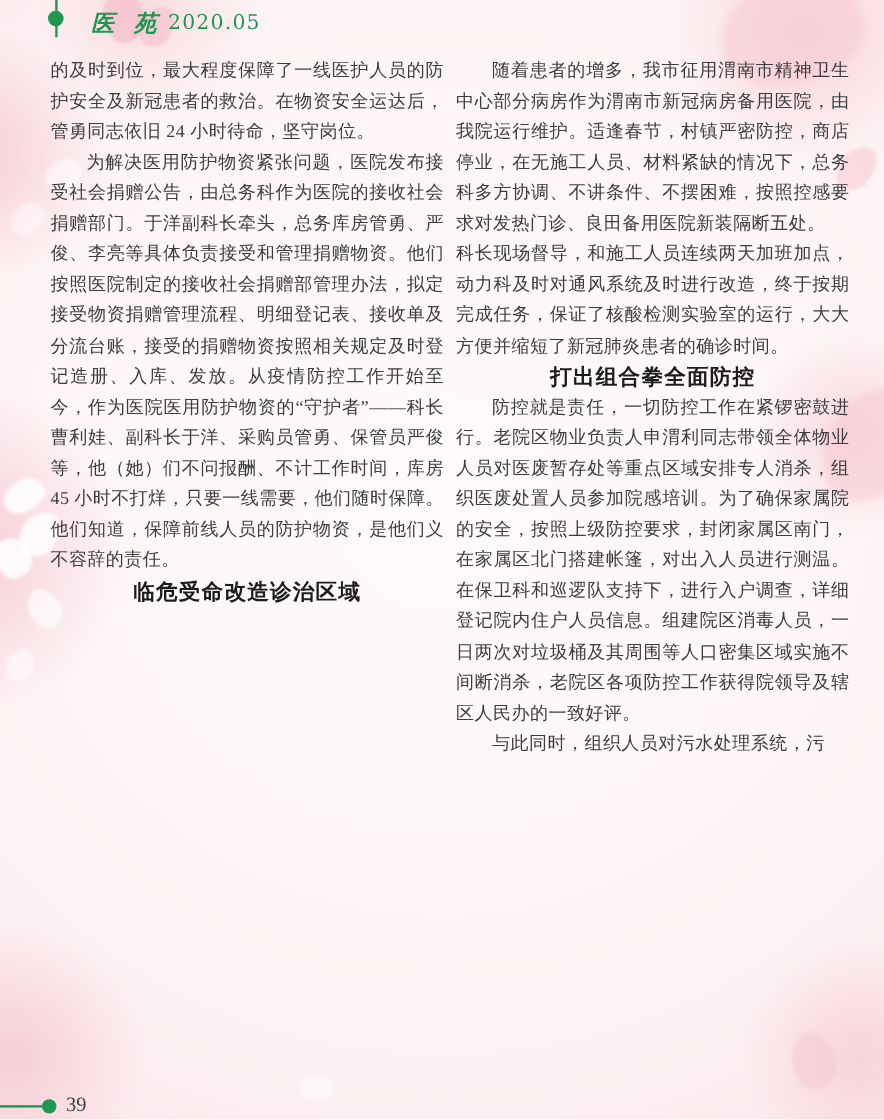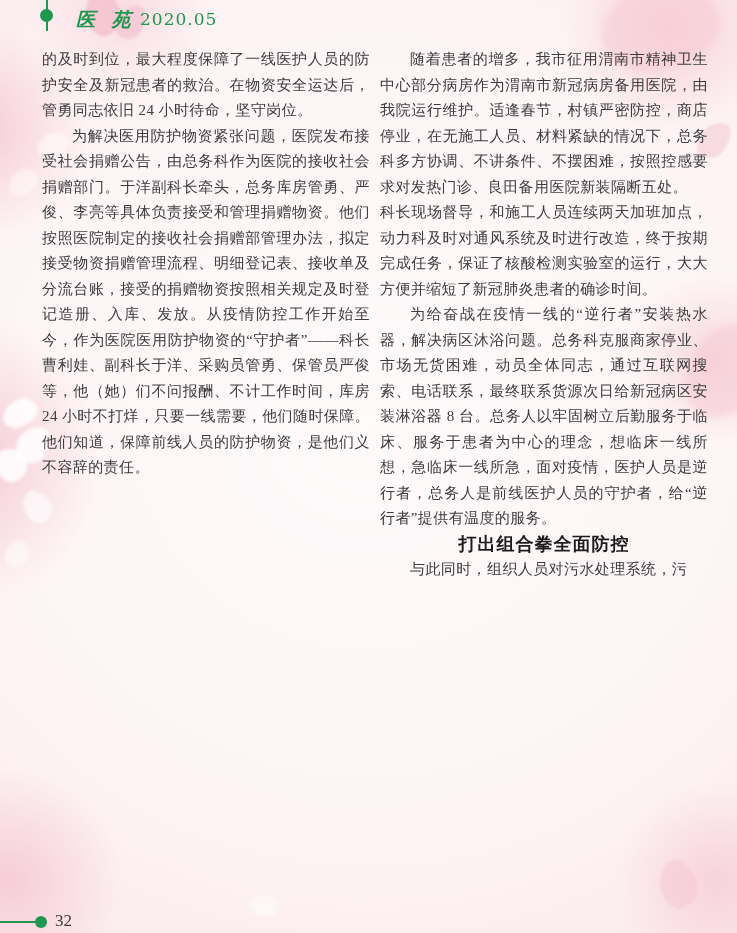--- a/index.html
+++ b/index.html
@@ -80,28 +80,29 @@
   <div class="hdr">
     <div class="hdr-vline"></div>
     <div class="hdr-dot"></div>
     <div class="hdr-title">医 苑</div>
     <div class="hdr-issue">2020.05</div>
   </div>
 
   <div class="content">
     <div class="col">
         <p class="para no-indent">的及时到位，最大程度保障了一线医护人员的防护安全及新冠患者的救治。在物资安全运达后，管勇同志依旧 24 小时待命，坚守岗位。</p>
-        <p class="para">为解决医用防护物资紧张问题，医院发布接受社会捐赠公告，由总务科作为医院的接收社会捐赠部门。于洋副科长牵头，总务库房管勇、严俊、李亮等具体负责接受和管理捐赠物资。他们按照医院制定的接收社会捐赠部管理办法，拟定接受物资捐赠管理流程、明细登记表、接收单及分流台账，接受的捐赠物资按照相关规定及时登记造册、入库、发放。从疫情防控工作开始至今，作为医院医用防护物资的“守护者”——科长曹利娃、副科长于洋、采购员管勇、保管员严俊等，他（她）们不问报酬、不计工作时间，库房 24 小时不打烊，只要一线需要，他们随时保障。他们知道，保障前线人员的防护物资，是他们义不容辞的责任。</p>
+        <p class="para">为解决医用防护物资紧张问题，医院发布接受社会捐赠公告，由总务科作为医院的接收社会捐赠部门。于洋副科长牵头，总务库房管勇、严俊、李亮等具体负责接受和管理捐赠物资。他们按照医院制定的接收社会捐赠部管理办法，拟定接受物资捐赠管理流程、明细登记表、接收单及分流台账，接受的捐赠物资按照相关规定及时登记造册、入库、发放。从疫情防控工作开始至今，作为医院医用防护物资的“守护者”——科长曹利娃、副科长于洋、采购员管勇、保管员严俊等，他（她）们不问报酬、不计工作时间，库房 45 小时不打烊，只要一线需要，他们随时保障。他们知道，保障前线人员的防护物资，是他们义不容辞的责任。</p>
+        <h3 class="section-heading">临危受命改造诊治区域</h3>
       </div>
     <div class="col">
         <p class="para">随着患者的增多，我市征用渭南市精神卫生中心部分病房作为渭南市新冠病房备用医院，由我院运行维护。适逢春节，村镇严密防控，商店停业，在无施工人员、材料紧缺的情况下，总务科多方协调、不讲条件、不摆困难，按照控感要求对发热门诊、良田备用医院新装隔断五处。</p>
         <p class="para no-indent">科长现场督导，和施工人员连续两天加班加点，动力科及时对通风系统及时进行改造，终于按期完成任务，保证了核酸检测实验室的运行，大大方便并缩短了新冠肺炎患者的确诊时间。</p>
-        <p class="para">为给奋战在疫情一线的“逆行者”安装热水器，解决病区沐浴问题。总务科克服商家停业、市场无货困难，动员全体同志，通过互联网搜索、电话联系，最终联系货源次日给新冠病区安装淋浴器 8 台。总务人以牢固树立后勤服务于临床、服务于患者为中心的理念，想临床一线所想，急临床一线所急，面对疫情，医护人员是逆行者，总务人是前线医护人员的守护者，给“逆行者”提供有温度的服务。</p>
         <h3 class="section-heading">打出组合拳全面防控</h3>
+        <p class="para">防控就是责任，一切防控工作在紧锣密鼓进行。老院区物业负责人申渭利同志带领全体物业人员对医废暂存处等重点区域安排专人消杀，组织医废处置人员参加院感培训。为了确保家属院的安全，按照上级防控要求，封闭家属区南门，在家属区北门搭建帐篷，对出入人员进行测温。在保卫科和巡逻队支持下，进行入户调查，详细登记院内住户人员信息。组建院区消毒人员，一日两次对垃圾桶及其周围等人口密集区域实施不间断消杀，老院区各项防控工作获得院领导及辖区人民办的一致好评。</p>
         <p class="para">与此同时，组织人员对污水处理系统，污</p>
       </div>
   </div>
 
   <div class="ftr-line"></div>
   <div class="ftr-dot"></div>
-  <div class="ftr-num">32</div>
+  <div class="ftr-num">39</div>
 
 </div>
 
 </body></html>

